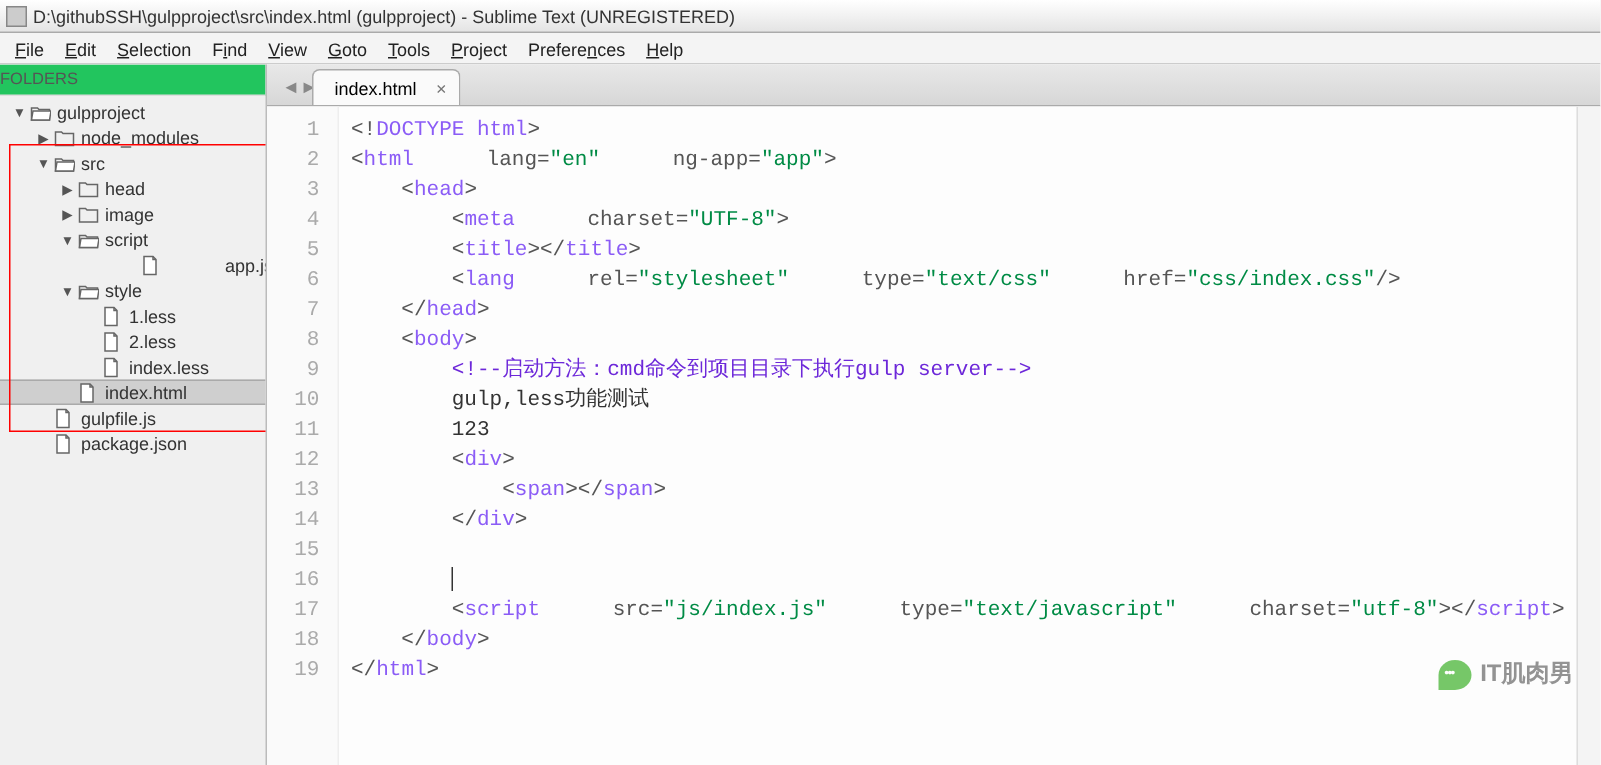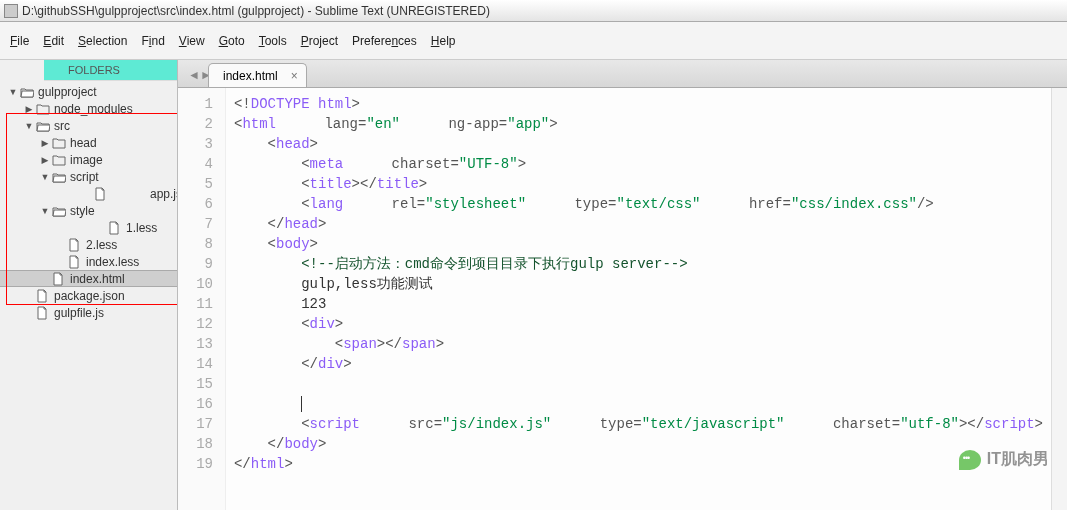--- a/index.html
+++ b/index.html
@@ -1,50 +1,50 @@
 <!DOCTYPE html>
 <html><head>
 <meta charset="utf-8">
 <style>
   * { margin: 0; padding: 0; box-sizing: border-box; }
   body { font-family: Arial, sans-serif; font-size: 12px; background: #eee; overflow: hidden; width: 1067px; height: 510px; }
   .title-bar { height: 22px; background: linear-gradient(#fff,#e4e4e4); border-bottom: 1px solid #aaa; display: flex; align-items: center; padding: 0 4px; }
   .title-icon { width: 14px; height: 14px; background: #ccc; border: 1px solid #888; margin-right: 4px; }
   .title-text { font-size: 12px; color: #333; }
-  .menu-bar { height: 38px; background: #f4f4f4; border-bottom: 1px solid #ccc; display: flex; align-items: center; padding: 0 4px; gap: 2px; }
+  .menu-bar { height: 21px; background: #f4f4f4; border-bottom: 1px solid #ccc; display: flex; align-items: flex-end; padding: 0 4px; gap: 2px; }
   .menu-item { padding: 2px 6px; font-size: 12px; color: #222; cursor: default; }
   .menu-item u { text-decoration: underline; }
   .main { display: flex; height: calc(510px - 42px); }
   .sidebar { width: 198px; background: #f0f0f0; border-right: 1px solid #bbb; overflow: hidden; }
-  .sidebar-header { padding: 4px 24px; font-size: 11px; color: #555; background: #5eead4; border-bottom: 1px solid #ddd; margin-left: 44px; }
+  .sidebar-header { padding: 4px 0; font-size: 11px; color: #555; background: #22c55e; border-bottom: 1px solid #ddd; }
   .tree { padding: 2px 0; font-size: 12px; color: #333; }
   .tree-row { display: flex; align-items: center; height: 17px; padding-right: 4px; white-space: nowrap; }
   .tree-row.selected { background: #cfcfcf; border-top: 1px solid #aaa; border-bottom: 1px solid #aaa; height: 17px; }
   .tw { width: 14px; text-align: center; font-size: 9px; color: #555; }
   .icon-folder { width: 14px; height: 12px; margin-right: 4px; display: inline-block; }
   .icon-folder svg, .icon-file svg { display: block; }
   .icon-file { width: 14px; height: 14px; margin-right: 4px; display: inline-block; }
   .label { }
   .red-box { position: absolute; border: 1px solid red; pointer-events: none; }
   .editor { flex: 1; display: flex; flex-direction: column; background: #fff; }
   .tab-bar { height: 28px; background: linear-gradient(#e8e8e8,#d7d7d7); border-bottom: 1px solid #aaa; display: flex; align-items: flex-end; padding-left: 30px; }
   .nav-arrow { font-size: 12px; color: #888; padding: 2px 4px; }
   .tab { background: #fafafa; border: 1px solid #aaa; border-bottom: none; border-top-left-radius: 5px; border-top-right-radius: 5px; height: 24px; display: flex; align-items: center; padding: 0 28px 0 14px; position: relative; font-size: 12px; }
   .tab .close { position: absolute; right: 8px; font-size: 12px; color: #777; }
   .code-area { flex: 1; display: flex; background: #fdfdfd; font-family: Consolas, "Courier New", monospace; font-size: 14px; overflow: hidden; position: relative; }
   .gutter { width: 48px; text-align: right; padding: 6px 12px 6px 0; color: #aaa; background: #fafafa; border-right: 1px solid #eee; line-height: 20px; }
   .code { flex: 1; padding: 6px 8px; line-height: 20px; white-space: pre; color: #333; }
   .tag { color: #8b5cf6; } 
   .attrname { color: #555; margin-left: 40px; } 
   .str { color: #008b45; }
-  .cmt { color: #14532d; }
+  .cmt { color: #6d28d9; }
   .punc { color: #555; }
   .cursor { display: inline-block; width: 0; border-left: 1px solid #333; height: 16px; vertical-align: middle; }
   .minimap { width: 16px; background: #f4f4f4; border-left: 1px solid #ddd; }
-  .watermark { position: absolute; right: 18px; bottom: 40px; display: flex; align-items: center; gap: 6px; opacity: 0.9; }
+  .watermark { position: absolute; right: 18px; bottom: 50px; display: flex; align-items: center; gap: 6px; opacity: 0.9; }
   .watermark .bubble { width: 22px; height: 20px; border-radius: 50% 50% 50% 0; background: #68c258; position: relative; }
   .watermark .bubble::after { content: "•••"; color: #fff; font-size: 9px; position: absolute; top: 3px; left: 4px; letter-spacing: -1px; }
   .watermark-text { font-size: 16px; font-weight: bold; color: #888; }
 </style>
 </head>
 <body>
 
 <div class="title-bar">
   <div class="title-icon"></div>
   <div class="title-text">D:\githubSSH\gulpproject\src\index.html (gulpproject) - Sublime Text (UNREGISTERED)</div>
@@ -138,21 +138,21 @@
         <div class="tree-row" style="padding-left: 38px;">
           <span class="tw">▼</span>
           <span class="icon-folder">
             <svg width="14" height="12" viewBox="0 0 14 12">
               <path d="M1 3h4l1 1h7v7H1z" fill="none" stroke="#666"></path>
               <path d="M2 5h12l-1 6H1z" fill="#fff" stroke="#666"></path>
             </svg>
           </span>
           <span class="label">style</span>
         </div>
-        <div class="tree-row" style="padding-left: 54px; margin-left: 40px;">
+        <div class="tree-row" style="padding-left: 54px;">
           <span class="tw"></span>
           <span class="icon-file">
             <svg width="12" height="14" viewBox="0 0 12 14">
               <path d="M2 1h6l2 2v10H2z" fill="#fff" stroke="#666"></path>
               <path d="M8 1v2h2" fill="none" stroke="#666"></path>
             </svg>
           </span>
           <span class="label">1.less</span>
         </div>
         <div class="tree-row" style="padding-left: 54px;">
@@ -186,31 +186,31 @@
           <span class="label">index.html</span>
         </div>
         <div class="tree-row" style="padding-left: 22px;">
           <span class="tw"></span>
           <span class="icon-file">
             <svg width="12" height="14" viewBox="0 0 12 14">
               <path d="M2 1h6l2 2v10H2z" fill="#fff" stroke="#666"></path>
               <path d="M8 1v2h2" fill="none" stroke="#666"></path>
             </svg>
           </span>
+          <span class="label">gulpfile.js</span>
+        </div>
+        <div class="tree-row" style="padding-left: 22px;">
+          <span class="tw"></span>
+          <span class="icon-file">
+            <svg width="12" height="14" viewBox="0 0 12 14">
+              <path d="M2 1h6l2 2v10H2z" fill="#fff" stroke="#666"></path>
+              <path d="M8 1v2h2" fill="none" stroke="#666"></path>
+            </svg>
+          </span>
           <span class="label">package.json</span>
-        </div>
-        <div class="tree-row" style="padding-left: 22px;">
-          <span class="tw"></span>
-          <span class="icon-file">
-            <svg width="12" height="14" viewBox="0 0 12 14">
-              <path d="M2 1h6l2 2v10H2z" fill="#fff" stroke="#666"></path>
-              <path d="M8 1v2h2" fill="none" stroke="#666"></path>
-            </svg>
-          </span>
-          <span class="label">gulpfile.js</span>
         </div>
       </div>
     <div class="red-box" style="left:6px; top:53px; width:186px; height:192px;"></div>
   </div>
 
   <div class="editor">
     <div class="tab-bar" style="position:relative">
       <span class="nav-arrow" style="position:absolute;left:6px;top:6px;">◄</span>
       <span class="nav-arrow" style="position:absolute;left:18px;top:6px;">►</span>
       <div class="tab">

